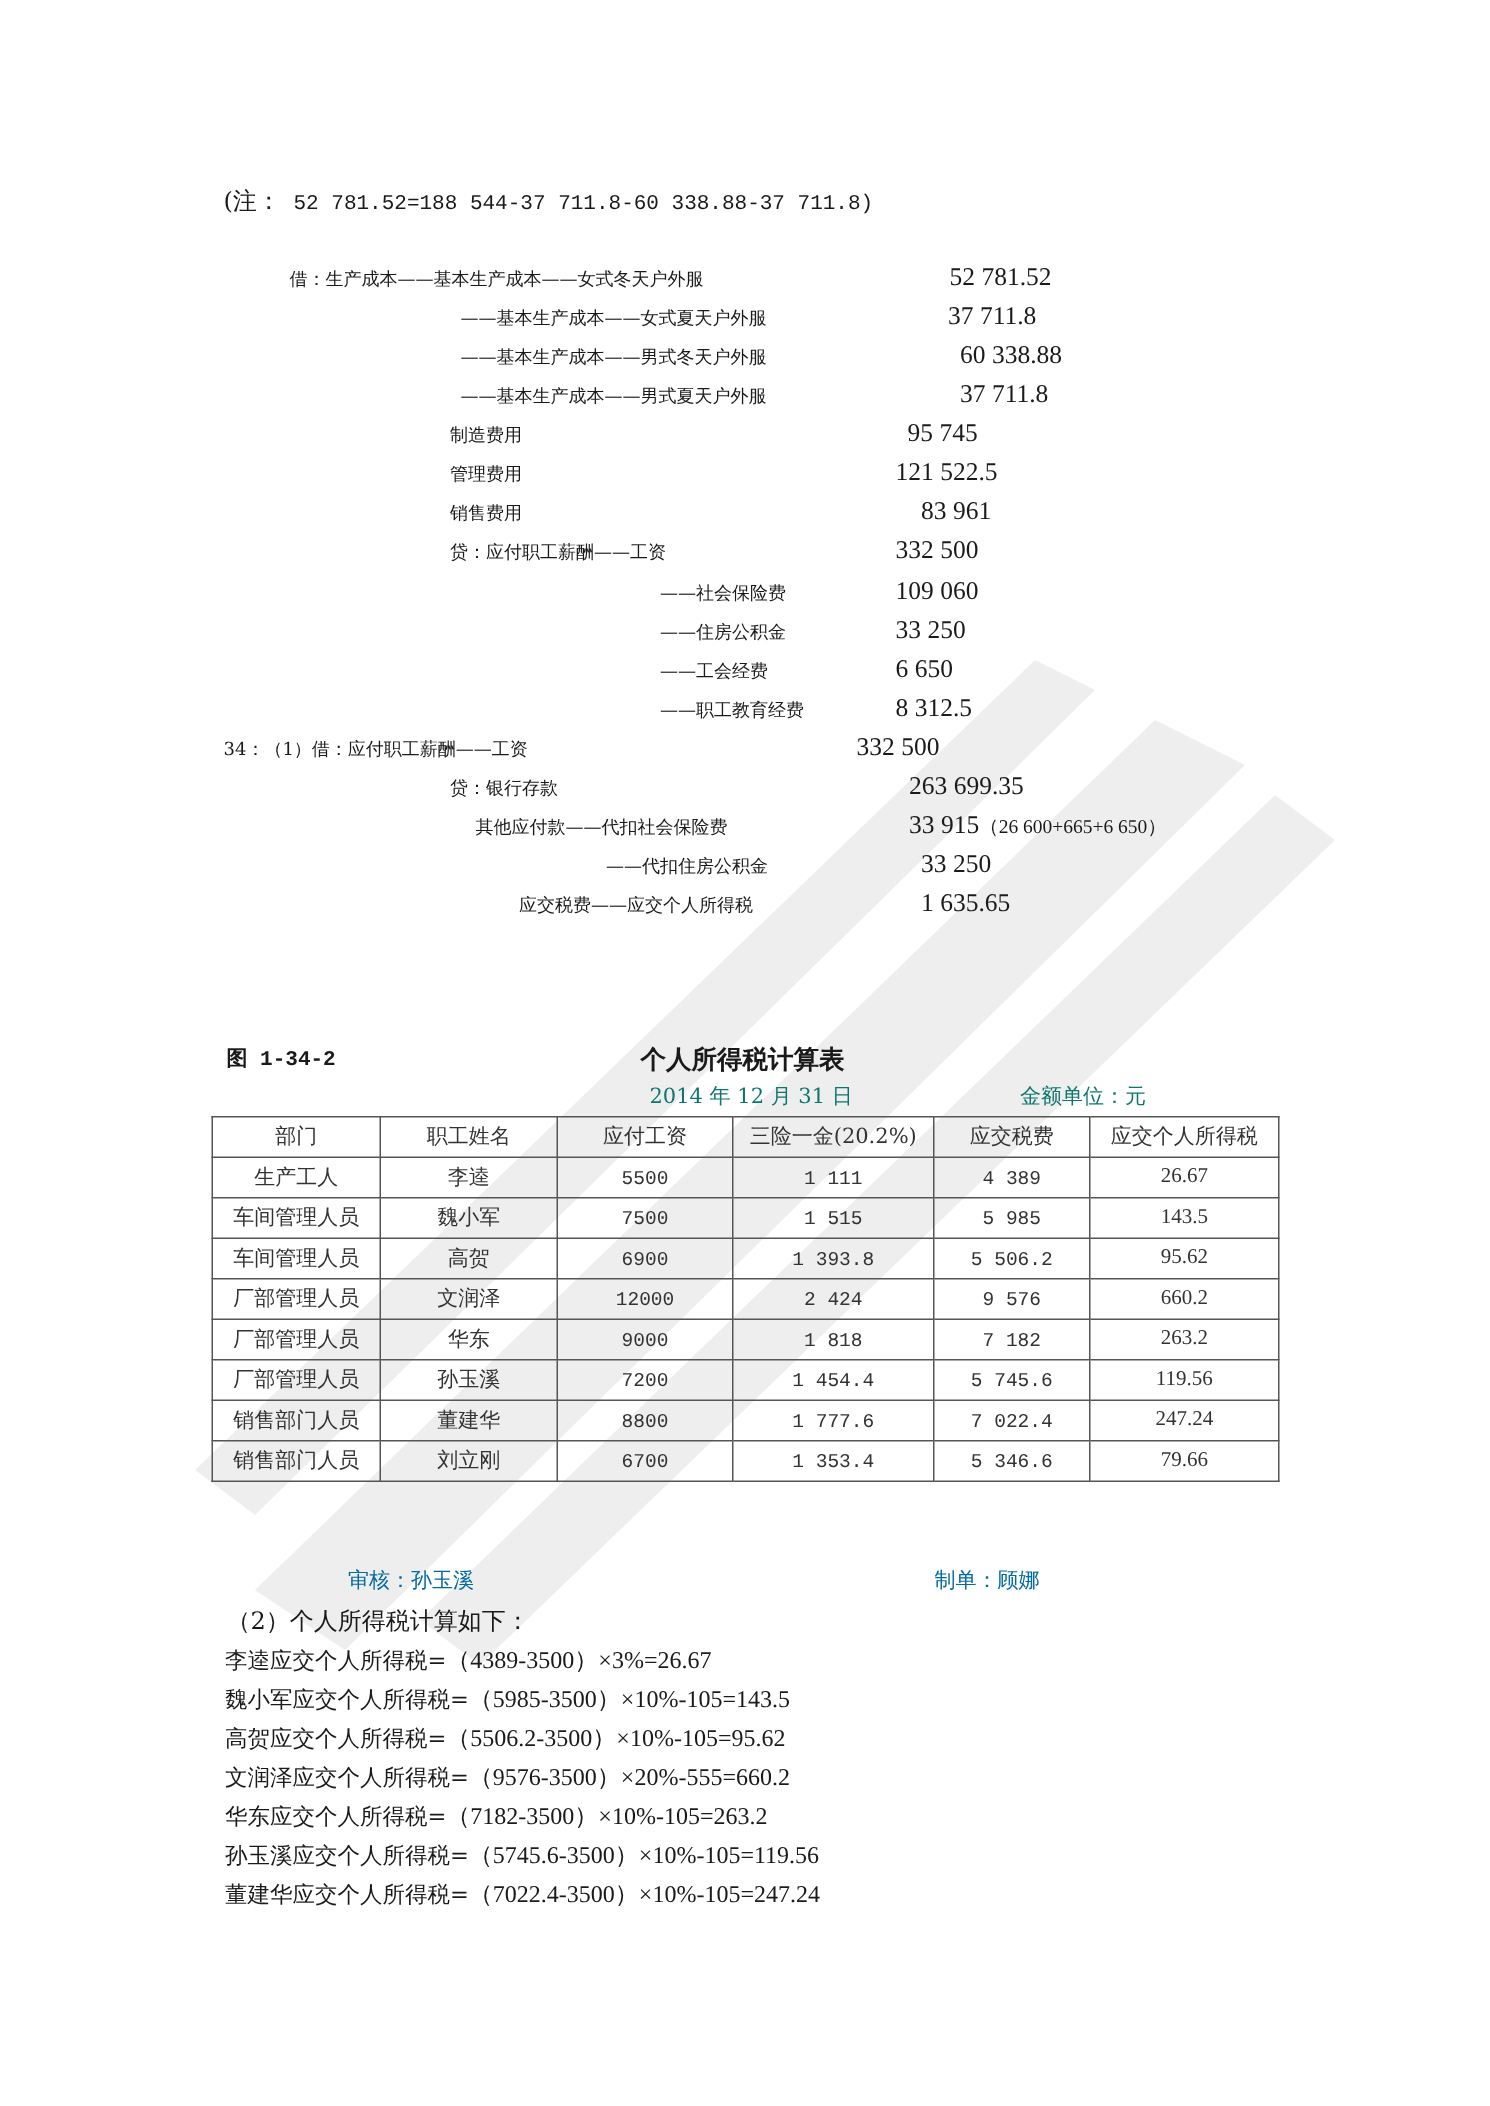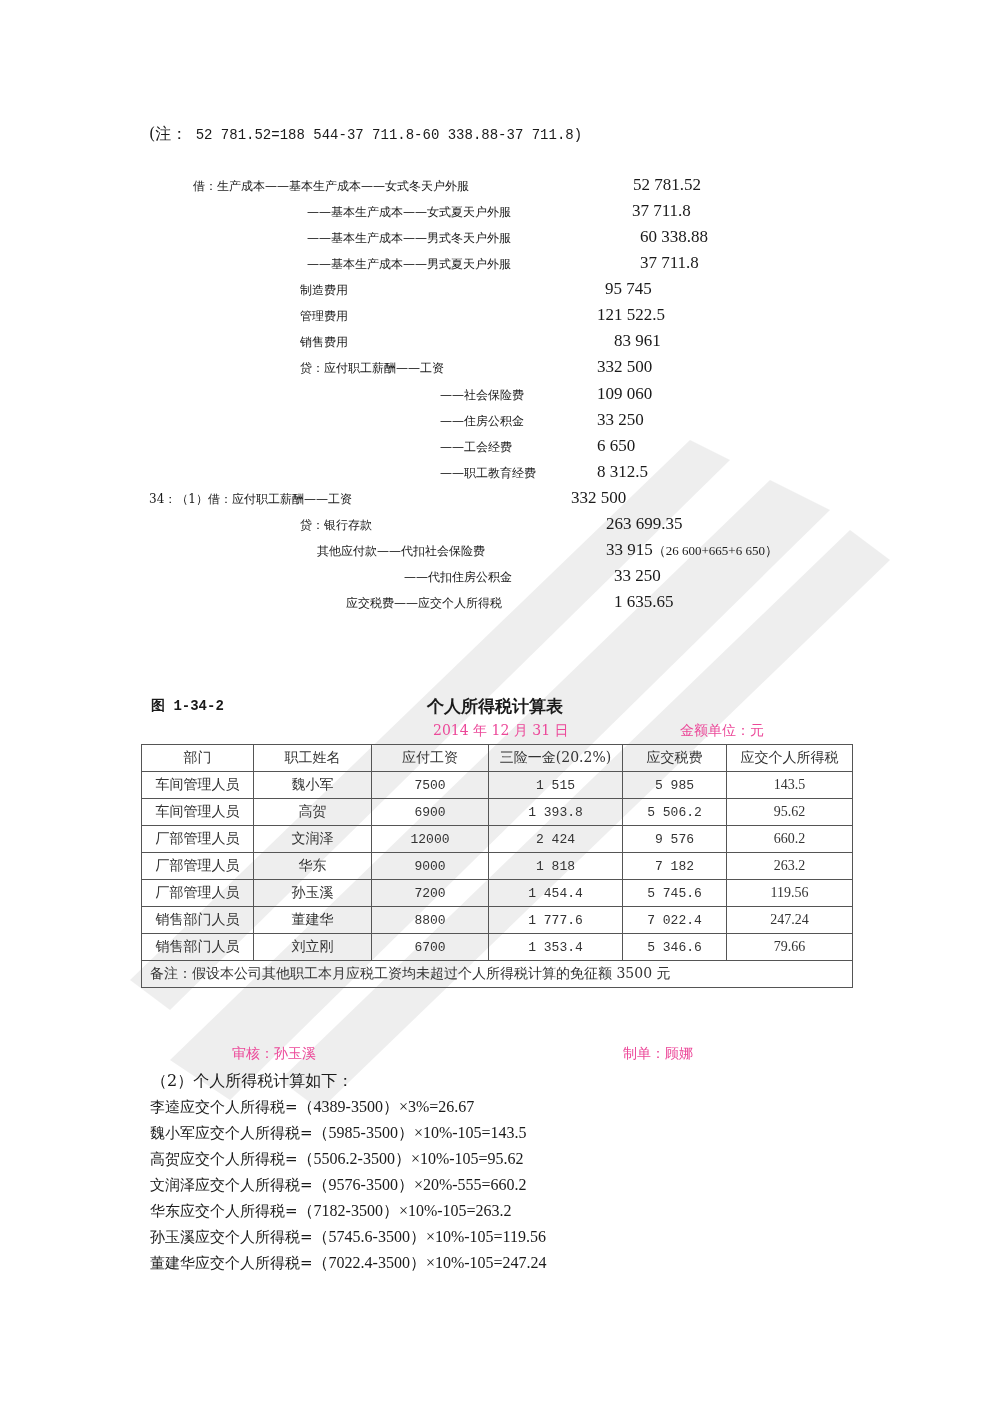--- a/index.html
+++ b/index.html
@@ -9,33 +9,33 @@
     color: #1a1a1a;
   }
   .abs { position: absolute; white-space: nowrap; }
   .note { font-size: 14px; font-family: "Liberation Mono", "DejaVu Sans Mono", monospace; }
   .note .lead { font-family: "DejaVu Serif", serif; font-size: 16px; }
   .je { font-size: 12px; line-height: 26px; }
   .amt { font-family: "Liberation Serif", serif; font-size: 17px; }
   .small-amt { font-family: "Liberation Serif", serif; font-size: 13px; }
   .fig-label { font-size: 14px; font-weight: bold; font-family: "Liberation Mono", monospace; }
   .tbl-title { font-size: 17px; font-weight: bold; }
-  .tbl-sub { font-size: 14px; color: #ec4899; }
+  .tbl-sub { font-size: 14px; color: #0f766e; }
   table.tax {
     position: absolute; left: 141px; top: 744px; width: 711px;
     border-collapse: collapse; font-size: 14px; table-layout: fixed; border-radius: 26px;
   }
   table.tax td, table.tax th {
     border: 1px solid #555; height: 26px; padding: 0; text-align: center;
     font-weight: normal; color: #333;
   }
   table.tax .num { font-family: "Liberation Mono", monospace; font-size: 13px; }
   table.tax .tax-num { font-family: "Liberation Serif", serif; font-size: 14px; }
   table.tax td.remark { text-align: left; padding-left: 8px; }
-  .sig { font-size: 14px; color: #ec4899; }
+  .sig { font-size: 14px; color: #0369a1; }
   .calc { font-size: 15px; line-height: 26px; }
   .calc .f { font-family: "Liberation Serif", serif; font-size: 16px; }
   .watermark {
     position: absolute; left: 130px; top: 420px; width: 800px; height: 700px;
     pointer-events: none; opacity: 0.12;
   }
 </style>
 </head>
 <body>
 
@@ -128,20 +128,28 @@
       <th>部门</th>
       <th>职工姓名</th>
       <th>应付工资</th>
       <th>三险一金(20.2%)</th>
       <th>应交税费</th>
       <th>应交个人所得税</th>
     </tr>
   </thead>
   <tbody>
     <tr>
+      <td>生产工人</td>
+      <td>李逵</td>
+      <td class="num">5500</td>
+      <td class="num">1 111</td>
+      <td class="num">4 389</td>
+      <td class="tax-num">26.67</td>
+    </tr>
+    <tr>
       <td>车间管理人员</td>
       <td>魏小军</td>
       <td class="num">7500</td>
       <td class="num">1 515</td>
       <td class="num">5 985</td>
       <td class="tax-num">143.5</td>
     </tr>
     <tr>
       <td>车间管理人员</td>
       <td>高贺</td>
@@ -183,23 +191,20 @@
       <td class="tax-num">247.24</td>
     </tr>
     <tr>
       <td>销售部门人员</td>
       <td>刘立刚</td>
       <td class="num">6700</td>
       <td class="num">1 353.4</td>
       <td class="num">5 346.6</td>
       <td class="tax-num">79.66</td>
     </tr>
-    <tr>
-      <td colspan="6" class="remark">备注：假设本公司其他职工本月应税工资均未超过个人所得税计算的免征额 3500 元</td>
-    </tr>
   </tbody>
 </table>
 
 <div class="abs sig" style="left:232px; top:1045px;">审核：孙玉溪</div>
 <div class="abs sig" style="left:623px; top:1045px;">制单：顾娜</div>
 
 <div class="abs calc" style="left:151px; top:1068px; font-size:16px;">（2）个人所得税计算如下：</div>
 
 <div class="abs calc" style="left:150px; top:1094px;">
   <span>李逵应交个人所得税=</span><span class="f">（4389-3500）×3%=26.67</span>

